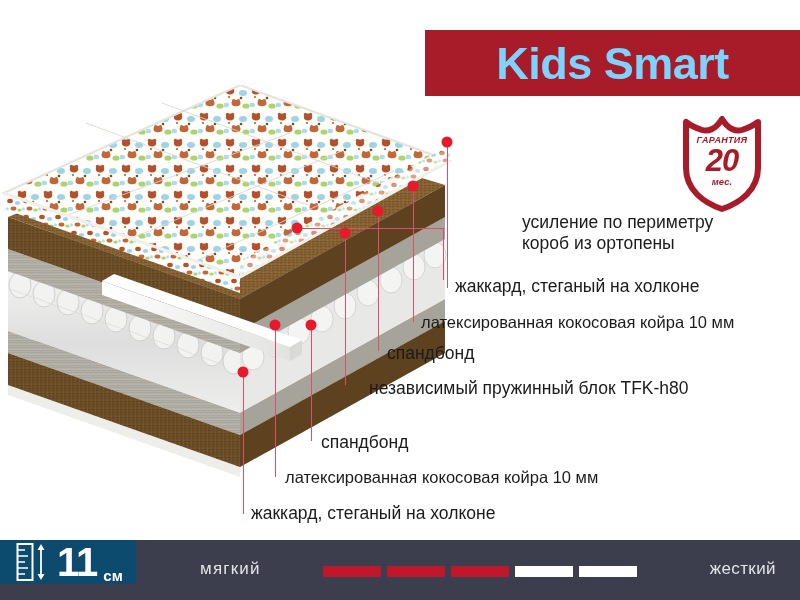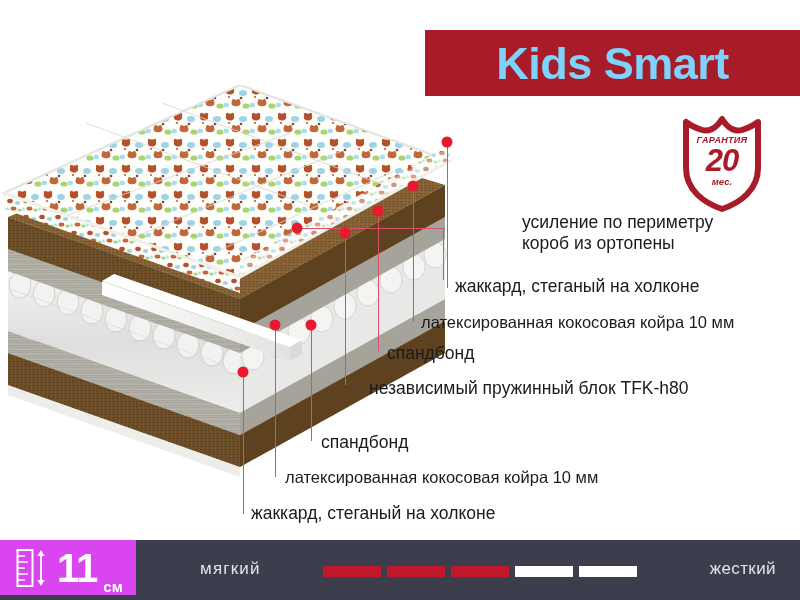--- a/index.html
+++ b/index.html
@@ -39,21 +39,21 @@
 
   
   .weight{position:absolute;left:28px;top:462px;width:180px;height:62px;}
   .kb{position:absolute;left:0;top:2px;}
   .w-num-big{position:absolute;left:60px;top:-9px;color:#C1172B;font-size:56px;
              font-weight:bold;letter-spacing:-2px;line-height:1;}
   .w-unit{position:absolute;left:150px;top:27px;color:#1b1b1b;font-size:17px;font-weight:bold;}
 
   
   .botbar{position:absolute;left:0;top:540px;width:800px;height:60px;background:#3C3E4D;}
-  .height-box{position:absolute;left:0;top:0;width:136px;height:55px;background:#d946ef;
+  .height-box{position:absolute;left:0;top:0;width:136px;height:44px;background:#0c4a6e;
               display:flex;align-items:center;}
   .ruler{margin-left:16px;}
   .h-num{color:#fff;font-size:40px;font-weight:bold;margin-left:7px;line-height:1;
          letter-spacing:-1px;}
   .h-unit{color:#fff;font-size:15px;font-weight:bold;margin-left:6px;align-self:flex-end;
           }
   .soft-lbl{position:absolute;left:200px;top:19px;color:#E4E4E6;font-size:17px;
             letter-spacing:1.2px;}
   .hard-lbl{position:absolute;right:24px;top:19px;color:#E4E4E6;font-size:17px;
             letter-spacing:0.4px;}

